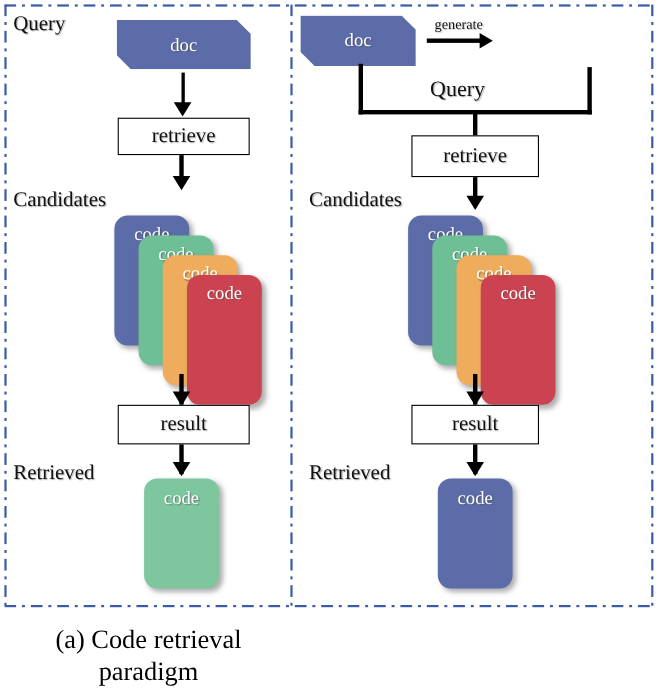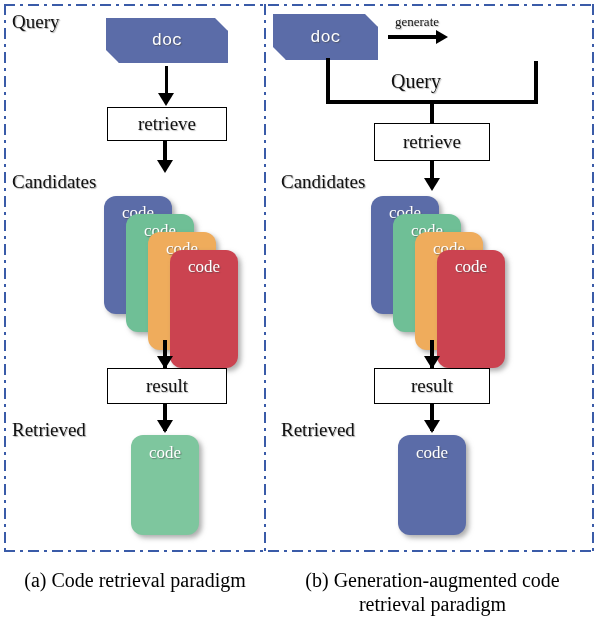--- a/index.html
+++ b/index.html
@@ -81,21 +81,20 @@
 
   
   .doc-shape {
     position: absolute;
     background: #5b6ca8;
     clip-path: polygon(0 0, calc(100% - 13px) 0, 100% 13px, 100% 100%, 13px 100%, 0 calc(100% - 13px));
     box-shadow: 3px 3px 4px rgba(120,120,120,0.55);
     display: flex;
     align-items: center;
     justify-content: center;
-    font-family: Liberation Mono, monospace;
   }
   .doc-shape .shape-text {
     color: #ffffff;
     font-size: 17px;
     text-shadow: 1px 1px 1px rgba(70,70,70,0.6);
   }
 
   
   .gen-box {
     position: absolute;
@@ -209,21 +208,21 @@
     text-align: center;
     color: #ffffff;
     font-size: 17px;
     text-shadow: 1px 1px 1px rgba(70,70,70,0.55);
   }
 
   
   .caption {
     position: absolute;
     top: 568px;
-    font-size: 20px;
+    font-size: 24px;
     color: #000000;
     text-align: center;
     line-height: 1.22;
   }
   #caption-a { left: 10px;  width: 250px; }
   #caption-b { left: 270px; width: 325px; }
 </style>
 </head>
 <body>
 
@@ -337,15 +336,14 @@
     <div class="arrow-down" style="left:160px; top:420px;"></div>
 
     <div class="section-label" style="left:17px; top:420px;">Retrieved</div>
 
     <div class="result-card" style="left:134px; top:435px; background:#5b6ca8;">
       <span class="card-text">code</span>
     </div>
   </div>
 
   <div class="caption" id="caption-a">(a) Code retrieval paradigm</div>
-  <div class="caption" id="caption-b">(b) Generation-augmented code retrieval paradigm</div>
 
 </div>
 
 </body></html>

